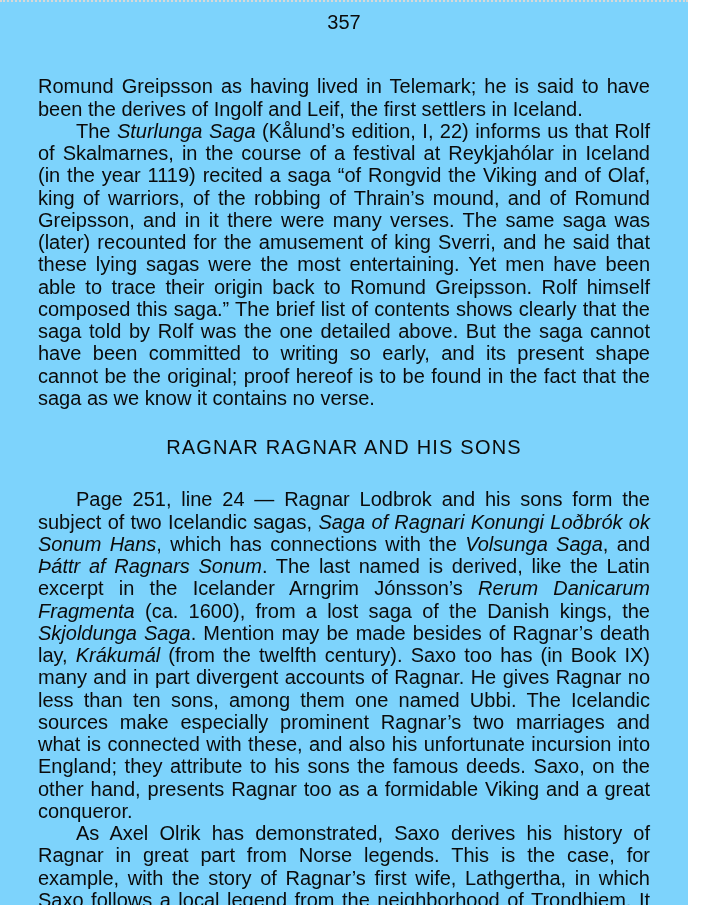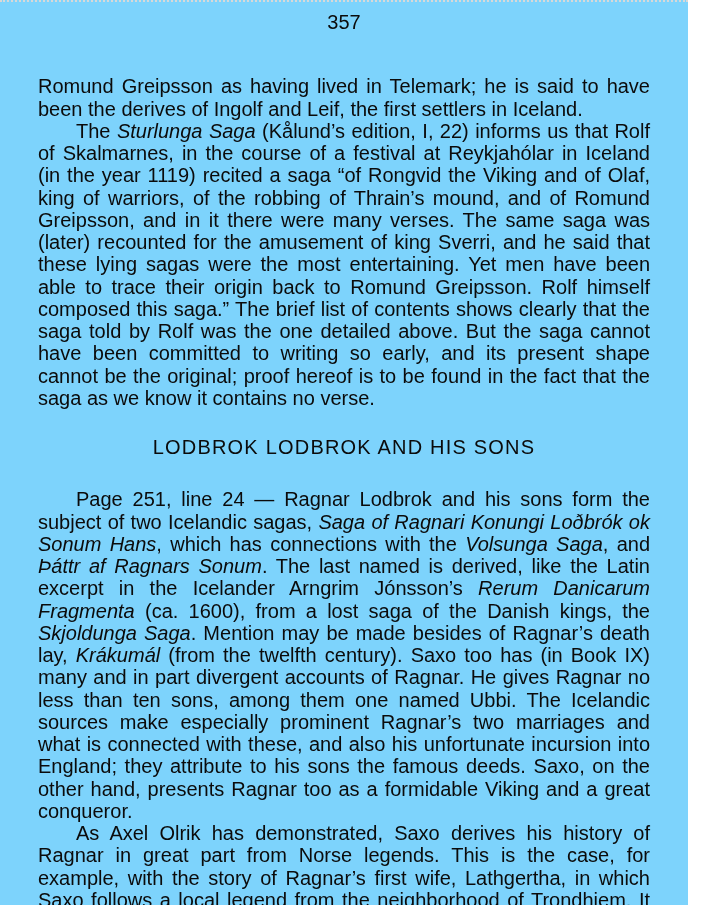--- a/index.html
+++ b/index.html
@@ -46,17 +46,17 @@
   .run.italic { font-style: italic; margin-top: 45px; }
 </style>
 </head>
 <body>
 
 <div class="page">
   <header class="page-number">357</header>
   <main class="page-body">
       <p class="para"><span class="run">Romund Greipsson as having lived in Telemark; he is said to have been the derives of Ingolf and Leif, the first settlers in Iceland.</span></p>
       <p class="para indent"><span class="run">The </span><span class="run italic">Sturlunga Saga</span><span class="run"> (Kålund’s edition, I, 22) informs us that Rolf of Skalmarnes, in the course of a festival at Reykjahólar in Iceland (in the year 1119) recited a saga “of Rongvid the Viking and of Olaf, king of warriors, of the robbing of Thrain’s mound, and of Romund Greipsson, and in it there were many verses. The same saga was (later) recounted for the amusement of king Sverri, and he said that these lying sagas were the most entertaining. Yet men have been able to trace their origin back to Romund Greipsson. Rolf himself composed this saga.” The brief list of contents shows clearly that the saga told by Rolf was the one detailed above. But the saga cannot have been committed to writing so early, and its present shape cannot be the original; proof hereof is to be found in the fact that the saga as we know it contains no verse.</span></p>
-      <h2 class="heading">LODBROK LODBROK AND HIS SONS</h2>
+      <h2 class="heading">RAGNAR RAGNAR AND HIS SONS</h2>
       <p class="para indent"><span class="run">Page 251, line 24 — Ragnar Lodbrok and his sons form the subject of two Icelandic sagas, </span><span class="run italic">Saga of Ragnari Konungi Loðbrók ok Sonum Hans</span><span class="run">, which has connections with the </span><span class="run italic">Volsunga Saga</span><span class="run">, and </span><span class="run italic">Þáttr af Ragnars Sonum</span><span class="run">. The last named is derived, like the Latin excerpt in the Icelander Arngrim Jónsson’s </span><span class="run italic">Rerum Danicarum Fragmenta</span><span class="run"> (ca. 1600), from a lost saga of the Danish kings, the </span><span class="run italic">Skjoldunga Saga</span><span class="run">. Mention may be made besides of Ragnar’s death lay, </span><span class="run italic">Krákumál</span><span class="run"> (from the twelfth century). Saxo too has (in Book IX) many and in part divergent accounts of Ragnar. He gives Ragnar no less than ten sons, among them one named Ubbi. The Icelandic sources make especially prominent Ragnar’s two marriages and what is connected with these, and also his unfortunate incursion into England; they attribute to his sons the famous deeds. Saxo, on the other hand, presents Ragnar too as a formidable Viking and a great conqueror.</span></p>
       <p class="para indent"><span class="run">As Axel Olrik has demonstrated, Saxo derives his history of Ragnar in great part from Norse legends. This is the case, for example, with the story of Ragnar’s first wife, Lathgertha, in which Saxo follows a local legend from the neighborhood of Trondhjem. It runs, in brief, thus: Free, king of Sweden, to be identified with the god Frey, has slain the Norwegian king Sivard,</span></p>
     </main>
 </div>
 
 </body></html>

